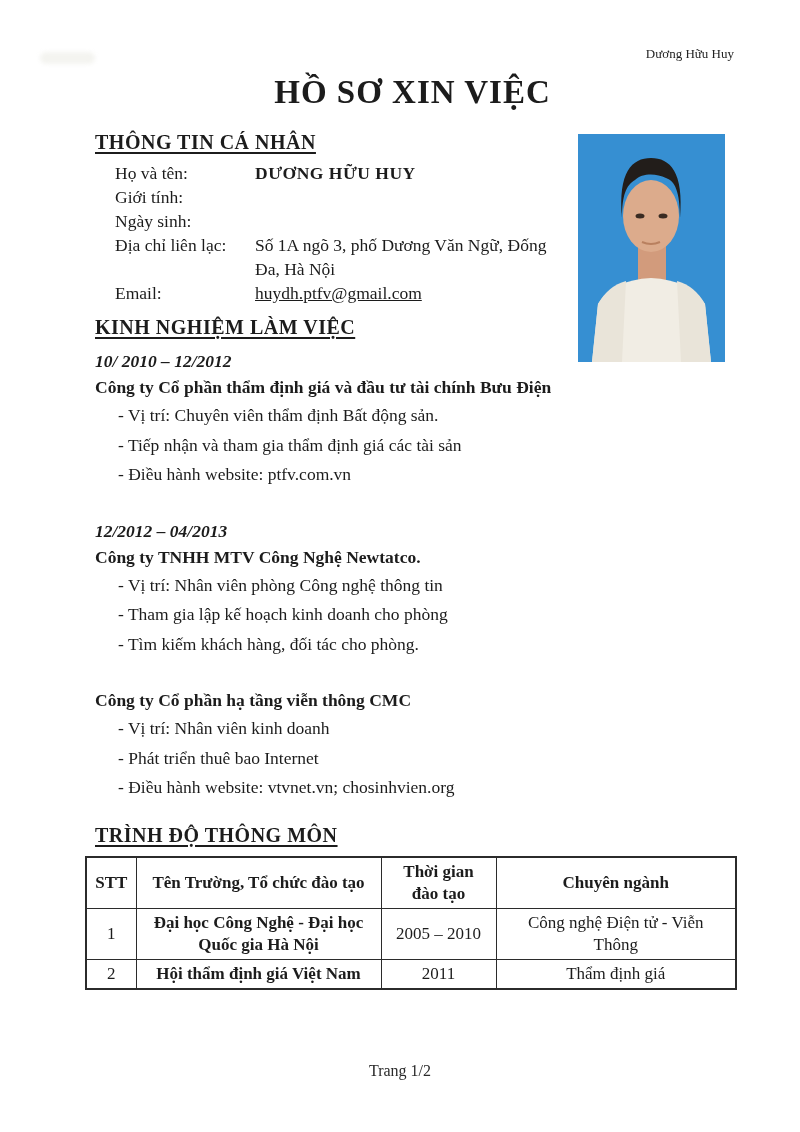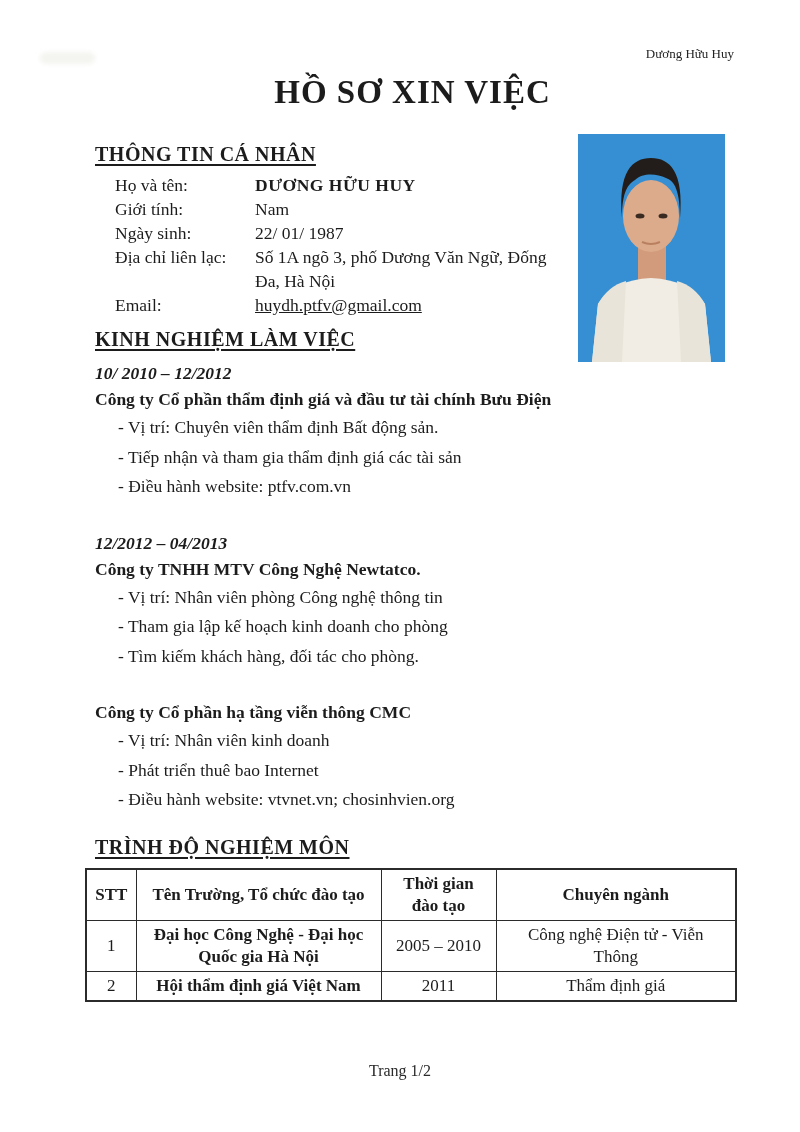--- a/index.html
+++ b/index.html
@@ -27,21 +27,21 @@
     font-size: 33px; font-weight: bold; letter-spacing: 1px;
   }
 
   .section-heading {
     font-size: 20px; font-weight: bold;
     text-decoration: underline;
     text-decoration-thickness: 2px;
     text-underline-offset: 3px;
     letter-spacing: .5px;
   }
-  .personal-section { margin-top: 32px; }
+  .personal-section { margin-top: 20px; }
 
   .fields { margin-top: 7px; margin-left: 20px; width: 460px; }
   .field-row { display: flex; font-size: 17.5px; line-height: 24px; }
   .field-label { width: 140px; flex: 0 0 140px; }
   .field-value { flex: 1; }
   .field-value.bold { font-weight: bold; letter-spacing: .5px; }
   .field-value.link { text-decoration: underline; cursor: pointer; }
 
   .photo {
     position: absolute; left: 578px; top: 134px;
@@ -106,25 +106,23 @@
 
   <section class="personal-section">
     <h2 class="section-heading">THÔNG TIN CÁ NHÂN</h2>
     <div class="fields">
       <div class="field-row">
         <span class="field-label">Họ và tên:</span>
         <span class="field-value bold">DƯƠNG HỮU HUY</span>
       </div>
       <div class="field-row">
         <span class="field-label">Giới tính:</span>
-        <span class="field-value">Nam</span>
       </div>
       <div class="field-row">
         <span class="field-label">Ngày sinh:</span>
-        <span class="field-value">22/ 01/ 1987</span>
       </div>
       <div class="field-row">
         <span class="field-label">Địa chỉ liên lạc:</span>
         <span class="field-value">Số 1A ngõ 3, phố Dương Văn Ngữ, Đống Đa, Hà Nội</span>
       </div>
       <div class="field-row">
         <span class="field-label">Email:</span>
         <span class="field-value link">huydh.ptfv@gmail.com</span>
       </div>
     </div>
@@ -157,21 +155,21 @@
       <div class="job-company">Công ty Cổ phần hạ tầng viễn thông CMC</div>
       <div class="job-bullets">
         <div class="job-bullet">- Vị trí: Nhân viên kinh doanh</div>
         <div class="job-bullet">- Phát triển thuê bao Internet</div>
         <div class="job-bullet">- Điều hành website: vtvnet.vn; chosinhvien.org</div>
       </div>
     </div>
   </section>
 
   <section class="education-section">
-    <h2 class="section-heading">TRÌNH ĐỘ NGHIỆM MÔN</h2>
+    <h2 class="section-heading">TRÌNH ĐỘ THÔNG MÔN</h2>
     <table class="edu-table">
       <colgroup>
           <col style="width:50px">
           <col style="width:245px">
           <col style="width:115px">
           <col style="width:240px">
         </colgroup>
       <thead>
         <tr>
           <th class="h-stt">STT</th>

